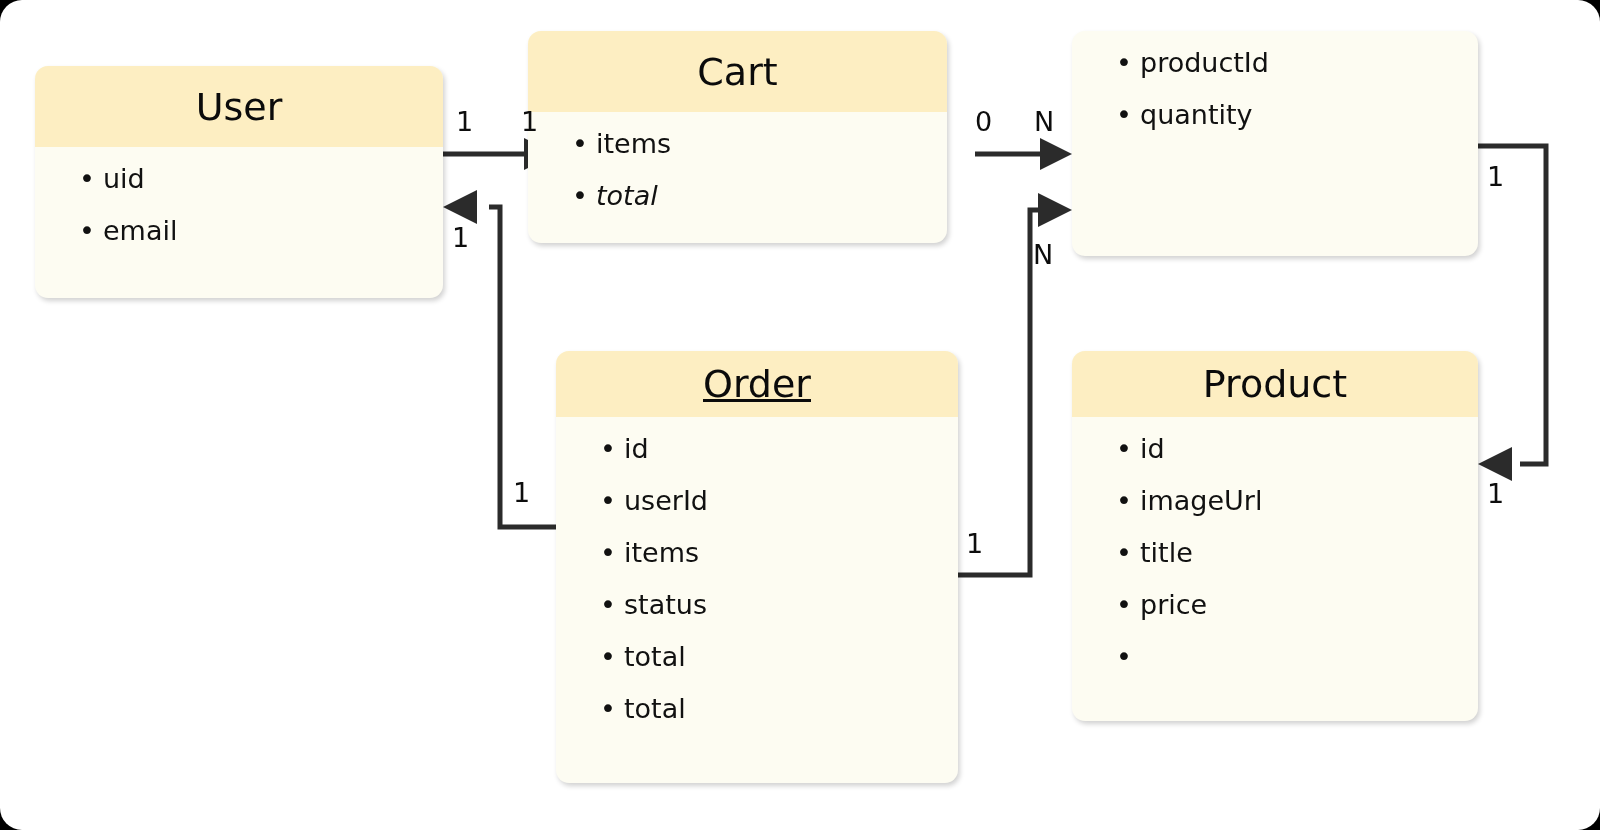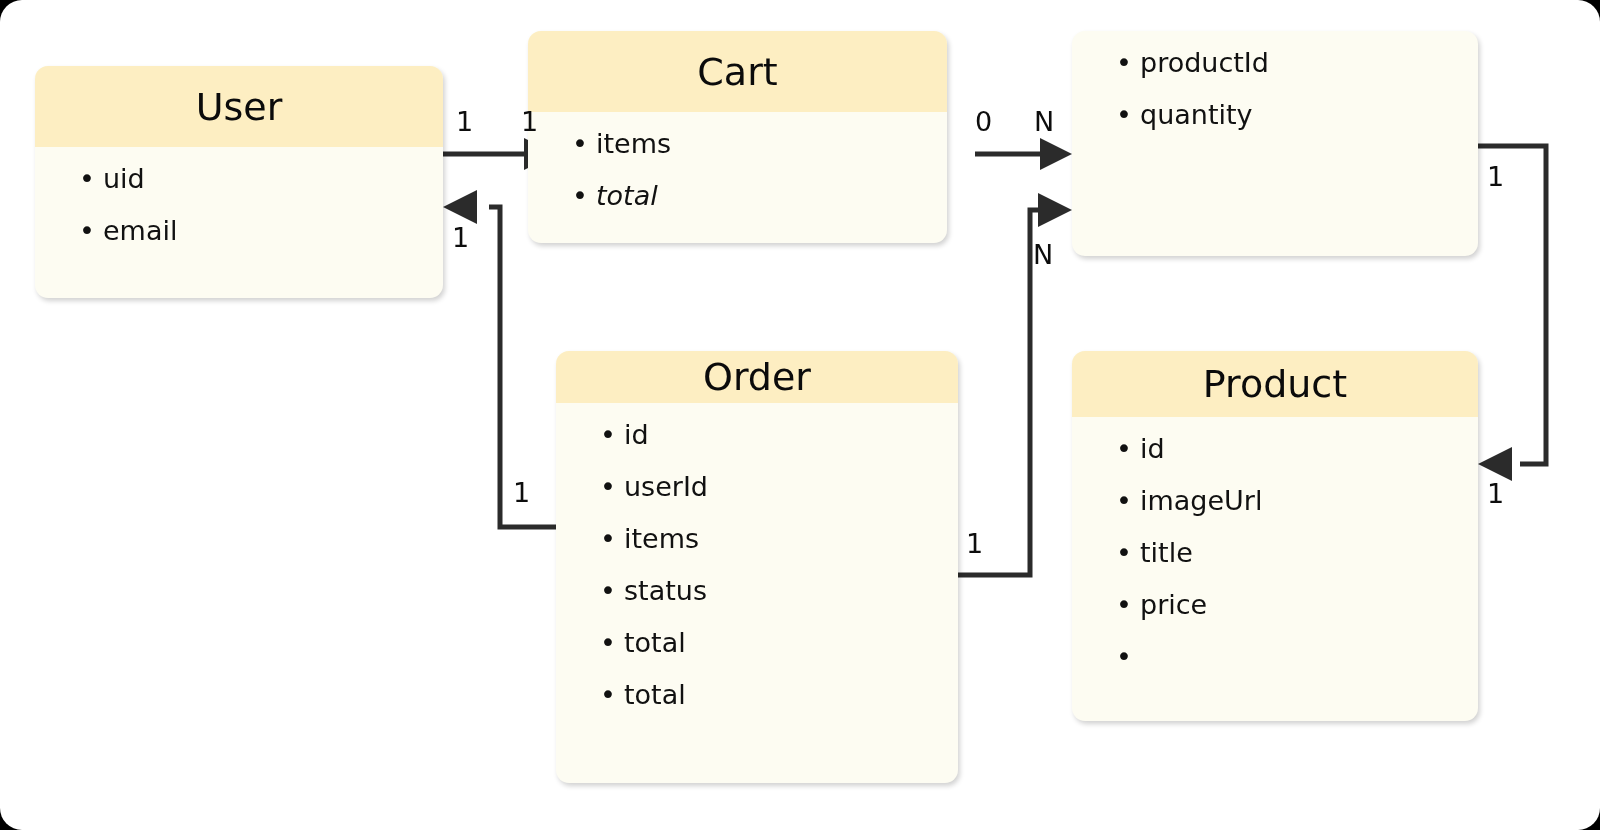--- a/index.html
+++ b/index.html
@@ -179,21 +179,21 @@
           <span class="attr-label">productId</span>
         </div>
         <div class="attr">
           <span class="dot">•</span>
           <span class="attr-label">quantity</span>
         </div>
       </div>
     </div>
 
     <div class="entity" style="left:556px; top:351px; width:402px; height:432px;">
-      <div class="entity-header" style="height:52px;">Order</div>
+      <div class="entity-header" style="height:66px;text-decoration:underline;">Order</div>
       <div class="entity-body">
         <div class="attr">
           <span class="dot">•</span>
           <span class="attr-label">id</span>
         </div>
         <div class="attr">
           <span class="dot">•</span>
           <span class="attr-label">userId</span>
         </div>
         <div class="attr">

